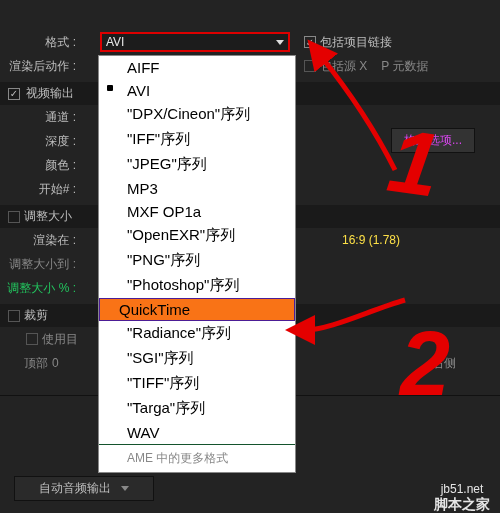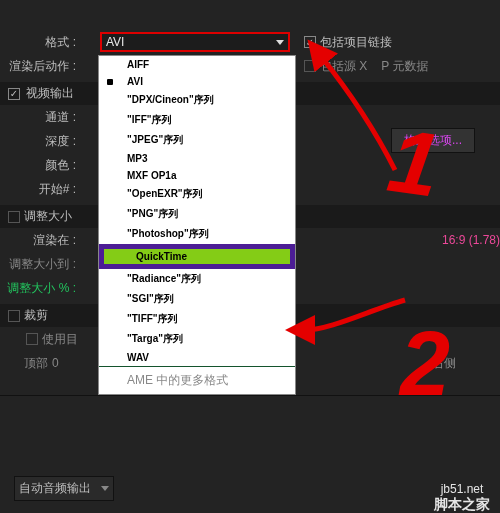--- a/index.html
+++ b/index.html
@@ -6,26 +6,26 @@
   body { background: #232323; color: #bdbdbd; font-size: 12px; width: 500px; height: 513px; position: relative; overflow: hidden; }
   .row { display: flex; align-items: center; height: 24px; }
   .label-col { width: 100px; text-align: right; padding-right: 24px; color: #bdbdbd; }
   .section-hdr { background: #1a1a1a; display: flex; align-items: center; padding: 3px 8px; margin-top: 4px; }
   .chk { display: inline-flex; align-items: center; margin-right: 8px; }
   .chk-box { width: 12px; height: 12px; border: 1px solid #888; margin-right: 4px; display: inline-flex; align-items: center; justify-content: center; font-size: 10px; color: #bdbdbd; }
   .combo { display: flex; align-items: center; justify-content: space-between; border: 1px solid #444; background: #1c1c1c; color: #e8e8e8; padding: 2px 4px; height: 20px; width: 190px; }
   .combo .caret { width: 0; height: 0; border-left: 4px solid transparent; border-right: 4px solid transparent; border-top: 5px solid #ddd; }
   .selected-combo { border: 2px solid #d00; }
   .drop { position: absolute; left: 98px; top: 55px; width: 198px; background: #fff; color: #000; border: 1px solid #888; z-index: 20; }
-  .drop-row { padding: 3px 10px 3px 28px; position: relative; font-size: 10px; font-weight: bold; }
-  .drop-row.sel { background: #84cc16; border: 5px solid #4c1d95; padding: 2px 9px 2px 32px; }
+  .drop-row { padding: 3px 10px 3px 28px; position: relative; font-size: 15px; }
+  .drop-row.sel { background: #f97316; border: 1px solid #4c1d95; padding: 2px 9px 2px 19px; }
   .drop-row.current::before { content: ''; position: absolute; left: 8px; top: 6px; width: 6px; height: 6px; background: #000; border-radius: 1px; }
   .drop-footer { border-top: 1px solid #14532d; color: #888; padding: 5px 24px 5px 28px; }
   .format-btn { background: #333; border: 1px solid #111; color: #d946ef; padding: 3px 12px; position: absolute; right: 25px; top: 128px; font-size: 12px; }
-  .dark-combo { position: absolute; bottom: 12px; left: 14px; display: flex; align-items: center; background: #2a2a2a; border: 1px solid #111; padding: 3px 4px; font-size: 12px; }
+  .dark-combo { position: absolute; bottom: 12px; left: 14px; display: flex; align-items: center; background: #2a2a2a; border: 1px solid #111; padding: 3px 24px; font-size: 12px; }
   .dark-combo .caret { width: 0; height: 0; border-left: 4px solid transparent; border-right: 4px solid transparent; border-top: 5px solid #888; margin-left: 10px; }
   .wm { position: absolute; right: 10px; bottom: 1px; color: #fff; font-size: 12px; opacity: .88; text-align: center; line-height: 1.1; }
   .anno-svg { position: absolute; inset: 0; pointer-events: none; z-index: 30; }
   .mini-caret { width: 0; height: 0; border-left: 3px solid transparent; border-right: 3px solid transparent; border-top: 4px solid #888; display:inline-block; margin-left:4px; vertical-align:middle; }
 </style>
 </head>
 <body>
 
 <div style="height:30px"></div>
 <div class="row">
@@ -69,21 +69,21 @@
     <div class="label-col"><span>开始#</span> :</div>
   </div>
 
 <div class="section-hdr">
   <span class="chk-box" style="border-color:#555"></span>
   <span>调整大小</span>
 </div>
 <div class="row">
   <div class="label-col"><span>渲染在</span> :</div>
   <div style="flex:1"></div>
-  <div style="color:#ec4899">16:9 (1.78)</div>
+  <div style="margin-right:100px;color:#fde047">16:9 (1.78)</div>
 </div>
 <div class="row">
     <div class="label-col" style="color:#888"><span>调整大小到</span> :</div>
   </div>
 <div class="row">
   <div class="label-col" style="color:#22c55e"><span>调整大小 %</span> :</div>
   <div style="flex:1"></div>
 </div>
 
 <div class="section-hdr">

